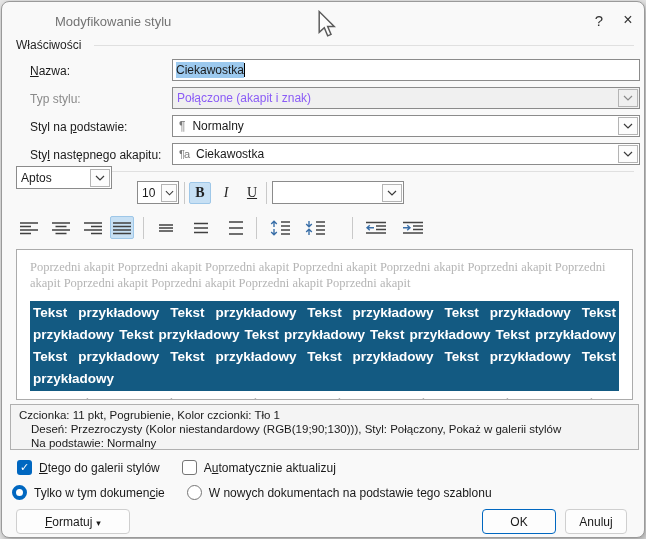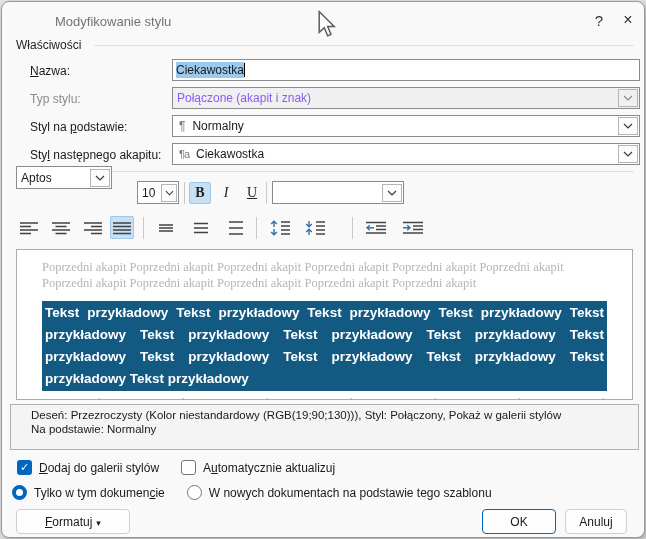--- a/index.html
+++ b/index.html
@@ -38,21 +38,21 @@
   .combo.disabled .chev{background:#f0f0f0;}
   
   .mini-combo{height:23px;background:#fff;border:1px solid #8b8b8b;display:flex;align-items:center;}
   .tool-btn{position:absolute;width:24px;height:23px;border:1px solid transparent;background:transparent;
     display:flex;align-items:center;justify-content:center;padding:0;cursor:default;}
   .tool-btn.active{background:#c7e0f4;border:1px solid #9ec7e8;border-radius:2px;}
   .char-btn{font-family:"Liberation Serif",serif;font-size:14px;color:#222;}
   .vsep{width:1px;height:22px;background:#c9c9c9;}
   
   .preview{left:14px;top:247px;width:617px;height:151px;background:#fff;border:1px solid #ababab;
-    padding:0 25px;overflow:hidden;}
+    padding:0 13px;overflow:hidden;}
   .prev-par{margin-top:9px;font-family:"Liberation Serif",serif;font-size:12.5px;line-height:16px;color:#b5b5b5;}
   .sample{margin-top:10px;background:var(--sample-bg,#135a82);color:#fff;font-weight:bold;
     font-size:13.5px;line-height:22px;text-align:justify;padding:1px 3px;}
   .next-par{margin-top:5px;font-family:"Liberation Serif",serif;font-size:12.5px;color:#b5b5b5;
     white-space:nowrap;overflow:hidden;}
   
   .descbox{left:8px;top:402px;width:629px;height:46px;border:1px solid #b0b0b0;background:#f4f4f4;
     padding:3px 8px;font-size:11.5px;line-height:14px;color:#1a1a1a;}
   .descbox div{white-space:nowrap;overflow:hidden;}
   .desc-indent{padding-left:12px;}
@@ -295,28 +295,29 @@
       </svg>
   </button>
 
   <div class="abs preview">
     <div class="prev-par">Poprzedni akapit Poprzedni akapit Poprzedni akapit Poprzedni akapit Poprzedni akapit Poprzedni akapit Poprzedni akapit Poprzedni akapit Poprzedni akapit Poprzedni akapit Poprzedni akapit</div>
     <div class="sample">Tekst przykładowy Tekst przykładowy Tekst przykładowy Tekst przykładowy Tekst przykładowy Tekst przykładowy Tekst przykładowy Tekst przykładowy Tekst przykładowy Tekst przykładowy Tekst przykładowy Tekst przykładowy Tekst przykładowy Tekst przykładowy</div>
     <div class="next-par">Następny akapit Następny akapit Następny akapit Następny akapit Następny akapit Następny akapit Następny akapit Następny akapit</div>
   </div>
 
   <div class="abs descbox">
+    <div>Czcionka: 11 pkt, Pogrubienie, Kolor czcionki: Tło 1</div>
     <div class="desc-indent">Deseń: Przezroczysty (Kolor niestandardowy (RGB(19;90;130))), Styl: Połączony, Pokaż w galerii stylów</div>
     <div class="desc-indent">Na podstawie: Normalny</div>
   </div>
 
   <div class="opt-row" style="left:15px;top:458px">
     <span class="opt-item">
       <span class="cb checked">✓</span>
-      <span><span></span><u>D</u><span>odaj do galerii stylów</span></span>
+      <span><span></span><u>D</u><span>tego do galerii stylów</span></span>
     </span>
     <span class="opt-item">
       <span class="cb unchecked"></span>
       <span><span>A</span><u>u</u><span>tomatycznie aktualizuj</span></span>
     </span>
   </div>
   <div class="opt-row" style="left:10px;top:483px">
     <span class="opt-item">
       <span class="radio sel"></span>
       <span><span>Tylko w tym dokumen</span><u>c</u><span>ie</span></span>

